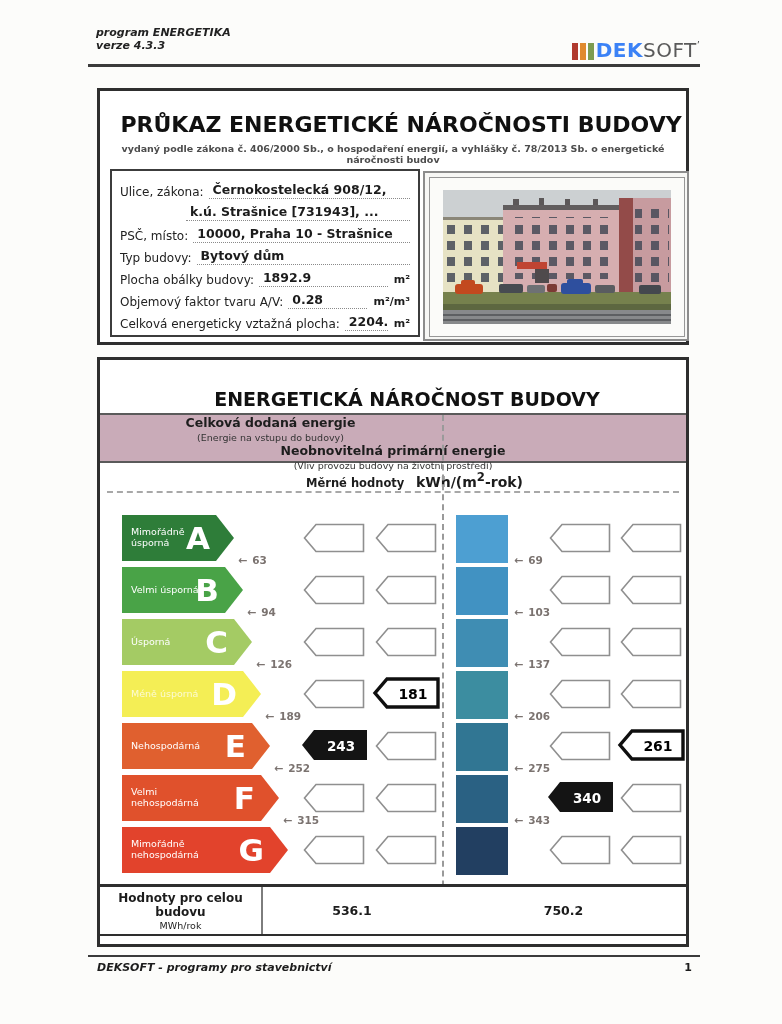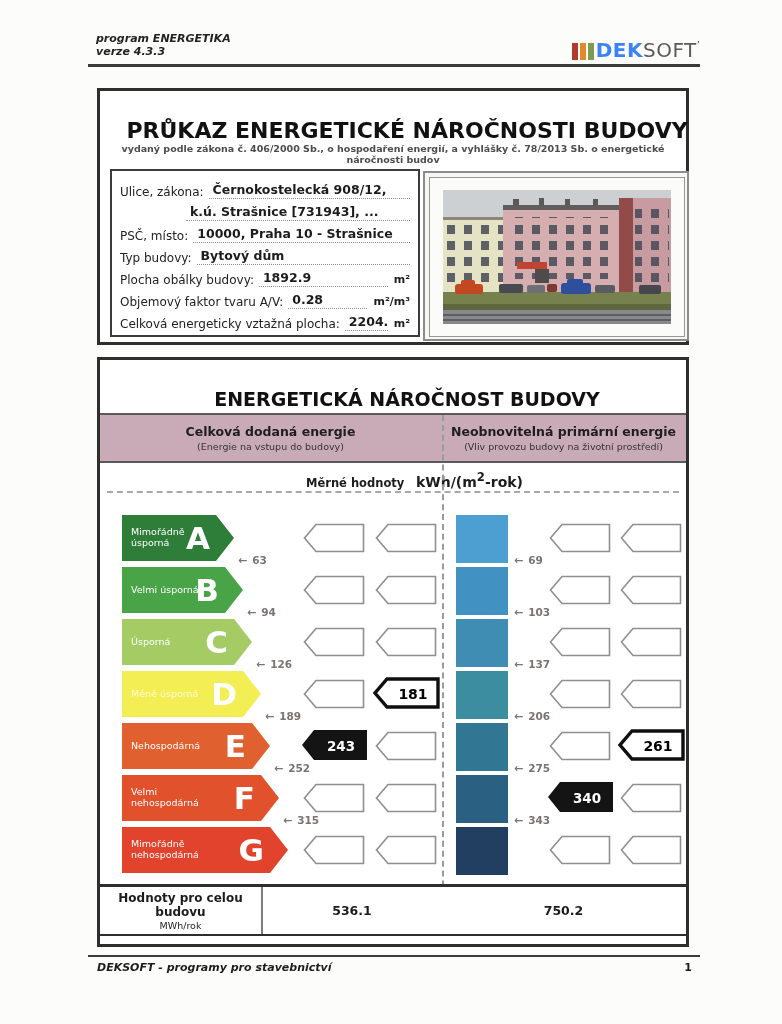--- a/index.html
+++ b/index.html
@@ -1,33 +1,33 @@
 <!DOCTYPE html>
 <html><head>
 <meta charset="utf-8">
 <style>
   html,body{margin:0;padding:0;background:#e9e9e7;}
   .page{position:relative;width:782px;height:1024px;margin:0 auto;background:#fcfcfa;
         font-family:"DejaVu Sans",sans-serif;color:#1c1c1c;overflow:hidden;}
 
   
-  .prog{position:absolute;left:96px;top:32px;font-size:11px;font-weight:bold;font-style:italic;line-height:13px;color:#222;}
+  .prog{position:absolute;left:96px;top:26px;font-size:11px;font-weight:bold;font-style:italic;line-height:13px;color:#222;}
   .top-rule{position:absolute;left:88px;top:64px;width:612px;height:3px;background:#3b3b3b;}
   .logo{position:absolute;left:545px;top:38px;width:155px;text-align:right;white-space:nowrap;}
   .logo .bar{display:inline-block;width:6px;height:17px;margin-right:2px;vertical-align:-3px;}
   .logo .dek{font-size:20px;font-weight:bold;color:#3b82f6;letter-spacing:.5px;}
   .logo .soft{font-size:20px;color:#5a5a5a;letter-spacing:.5px;}
   .logo .mark{font-size:10px;color:#555;vertical-align:8px;}
 
   
   .box{position:absolute;background:#fff;border:3px solid #2e2e2e;}
   .box1{left:97px;top:88px;width:586px;height:251px;}
   .box2{left:97px;top:357px;width:586px;height:584px;}
 
-  .cert-title{position:absolute;left:0;top:13px;width:100%;margin:14px;text-align:center;
+  .cert-title{position:absolute;left:0;top:13px;width:100%;margin:8px;text-align:center;
               font-size:22px;font-weight:bold;color:#111;}
   .cert-sub{position:absolute;left:0;top:52px;width:100%;text-align:center;
             font-size:9.5px;font-weight:bold;color:#4c4c4c;}
 
   
   .fields{position:absolute;left:10px;top:78px;width:290px;height:152px;border:2px solid #3c3c3c;
           padding:6px 8px;background:#fff;}
   .frow{display:flex;align-items:flex-end;height:22px;font-size:12px;white-space:nowrap;}
   .flabel{color:#222;margin-right:5px;}
   .findent{width:66px;}
@@ -185,21 +185,21 @@
           <rect x="152" y="95" width="20" height="8" rx="2" fill="#595c60"></rect>
           <rect x="196" y="95" width="22" height="9" rx="2" fill="#44484e"></rect>
         </svg>
       </div>
     </div>
   </section>
 
   <section class="box box2">
     <h2 class="assess-title">ENERGETICKÁ NÁROČNOST BUDOVY</h2>
 
-    <div class="col-headers" style="background-color: rgb(201, 171, 184);">
+    <div class="col-headers" style="background-color: rgb(201, 171, 184); flex-direction: column;">
       <div class="col-h lft">
         <div class="ch-title">Celková dodaná energie</div>
         <div class="ch-sub">(Energie na vstupu do budovy)</div>
       </div>
       <div class="col-h rgt">
         <div class="ch-title">Neobnovitelná primární energie</div>
         <div class="ch-sub">(Vliv provozu budovy na životní prostředí)</div>
       </div>
     </div>
 

